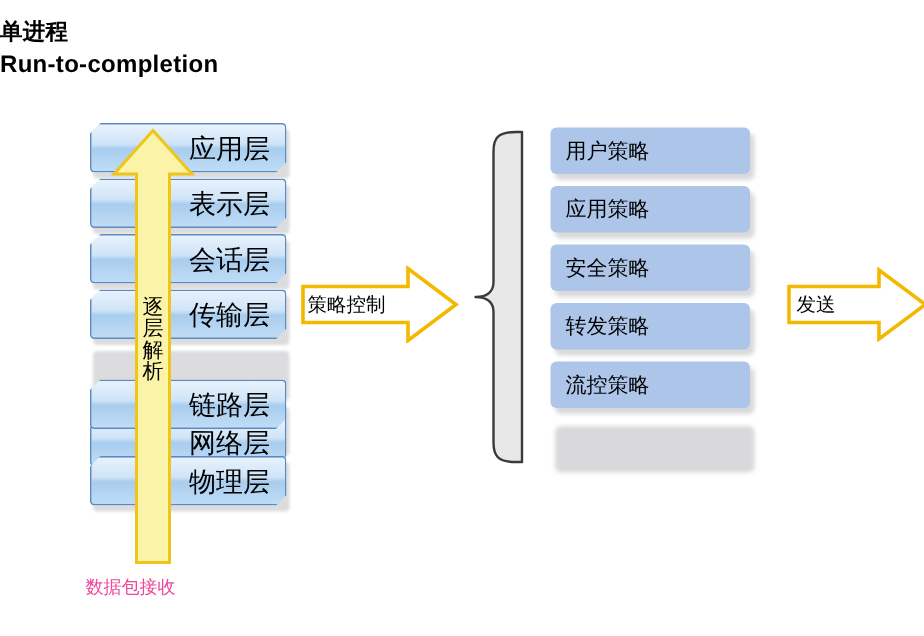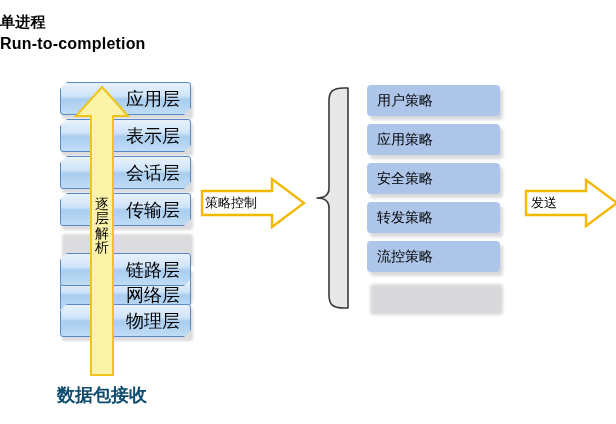--- a/index.html
+++ b/index.html
@@ -93,23 +93,23 @@
   }
   .v-arrow .vtext span {
     display: block;
   }
 
   
   .caption-bottom {
     position: absolute;
     left: 57px;
     top: 383px;
-    font-size: 18px;
-    font-weight: bold;
-    color: #0c4a6e;
+    font-size: 12px;
+    font-weight: normal;
+    color: #ec4899;
     white-space: nowrap;
   }
 
   
   .mid-arrow {
     position: absolute;
     left: 200px;
     top: 177px;
     width: 106px;
     height: 52px;

